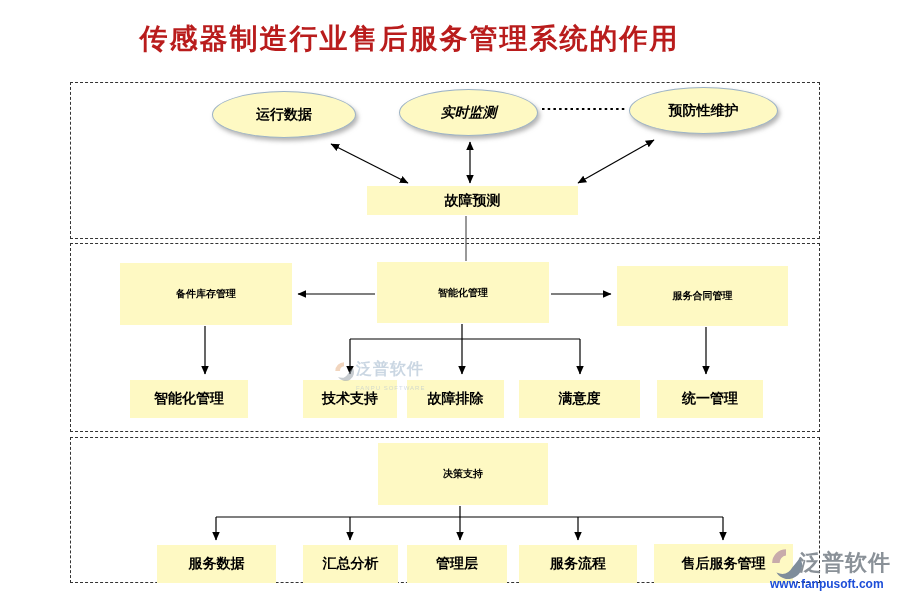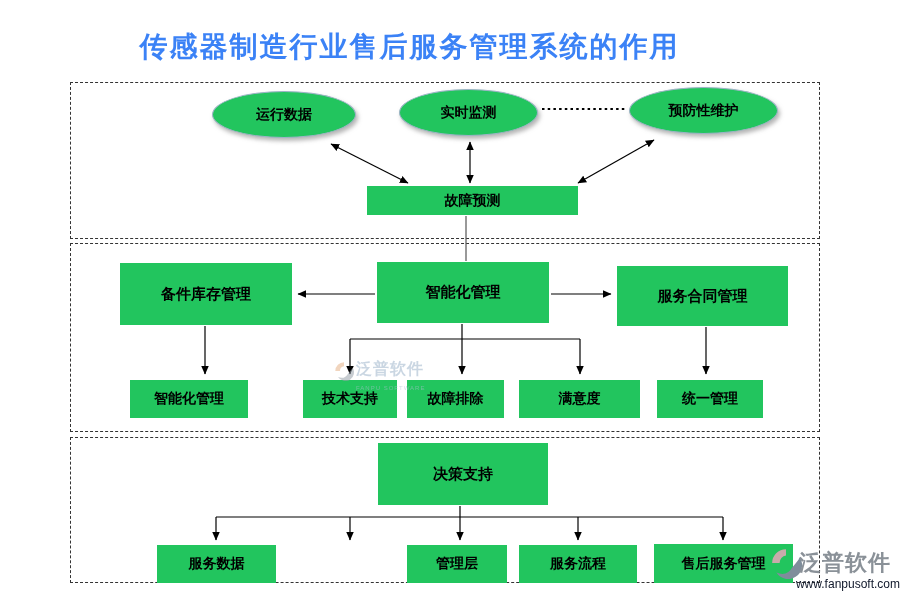--- a/index.html
+++ b/index.html
@@ -1,67 +1,68 @@
 <!DOCTYPE html>
 <html><head>
 <meta charset="utf-8">
 <style>
   html,body{margin:0;padding:0;background:#ffffff;}
   #page{position:relative;width:900px;height:600px;background:#ffffff;overflow:hidden;
         font-family:"Liberation Sans","DejaVu Sans",sans-serif;}
-  #title{position:absolute;left:0;top:28px;width:819px;text-align:center;
+  #title{position:absolute;left:0;top:20px;width:819px;text-align:center;
          font-family:"Liberation Serif","DejaVu Serif",serif;font-weight:bold;
-         font-size:28px;letter-spacing:2px;color:#3b82f6;}
+         font-size:28px;letter-spacing:2px;color:#b91c1c;}
   .section{position:absolute;border:1px dashed #333;background:transparent;}
   #sec1{left:70px;top:82px;width:748px;height:155px;}
   #sec2{left:70px;top:243px;width:748px;height:187px;}
   #sec3{left:70px;top:437px;width:748px;height:144px;}
-  .node{position:absolute;background:#22c55e;display:flex;align-items:center;justify-content:center;
+  .node{position:absolute;background:#fef9c3;display:flex;align-items:center;justify-content:center;
         font-weight:bold;color:#000;font-size:14px;z-index:2;text-align:center;}
-  .big{font-size:15px;}
+  .big{font-size:10px;}
   .ellipse{border-radius:50%;border:1px solid #9db3c6;box-shadow:2px 3px 4px rgba(120,120,120,0.55);}
   svg.edges{position:absolute;left:0;top:0;z-index:3;pointer-events:none;}
   .wm-center{position:absolute;left:334px;top:361px;z-index:5;display:flex;align-items:flex-start;
              opacity:0.55;pointer-events:none;}
   .wm-center .txt{margin-left:2px;line-height:1;}
   .wm-brand-cn{font-size:16px;font-weight:bold;color:#9fb6cc;letter-spacing:1px;}
   .wm-brand-en{font-size:6px;color:#aebfd2;letter-spacing:1px;}
   .wm-br{position:absolute;left:770px;top:547px;z-index:5;width:130px;pointer-events:none;}
   .wm-br .row{display:flex;align-items:center;}
   .wm-brand-big{font-size:22px;font-weight:bold;color:#8a9198;letter-spacing:1px;margin-left:-3px;}
-  .wm-url{font-size:12px;font-weight:normal;color:#0f172a;margin-top:-2px;text-align:right;}
+  .wm-url{font-size:12px;font-weight:bold;color:#1d4ed8;margin-top:-2px;text-align:left;}
 </style>
 </head>
 <body>
 
 <div id="page">
 
   <div id="title">传感器制造行业售后服务管理系统的作用</div>
 
   <div id="sec1" class="section"></div>
   <div id="sec2" class="section"></div>
   <div id="sec3" class="section"></div>
 
   <div class="node ellipse" style="left:212px;top:91px;width:142px;height:45px;">运行数据</div>
-  <div class="node ellipse" style="left:399px;top:89px;width:137px;height:45px;">实时监测</div>
+  <div class="node ellipse" style="left:399px;top:89px;width:137px;height:45px;font-style:italic;">实时监测</div>
   <div class="node ellipse" style="left:629px;top:87px;width:147px;height:45px;">预防性维护</div>
   <div class="node" style="left:367px;top:186px;width:211px;height:29px;">故障预测</div>
 
   <div class="node big" style="left:120px;top:263px;width:172px;height:62px;">备件库存管理</div>
   <div class="node big" style="left:377px;top:262px;width:172px;height:61px;">智能化管理</div>
   <div class="node big" style="left:617px;top:266px;width:171px;height:60px;">服务合同管理</div>
 
   <div class="node" style="left:130px;top:380px;width:118px;height:38px;">智能化管理</div>
   <div class="node" style="left:303px;top:380px;width:94px;height:38px;font-family:Liberation Mono, monospace;">技术支持</div>
   <div class="node" style="left:407px;top:380px;width:97px;height:38px;">故障排除</div>
   <div class="node" style="left:519px;top:380px;width:121px;height:38px;">满意度</div>
   <div class="node big" style="left:378px;top:443px;width:170px;height:62px;">决策支持</div>
 
   <div class="node" style="left:657px;top:380px;width:106px;height:38px;">统一管理</div>
   <div class="node" style="left:157px;top:545px;width:119px;height:38px;">服务数据</div>
+  <div class="node" style="left:303px;top:545px;width:95px;height:38px;">汇总分析</div>
   <div class="node" style="left:407px;top:545px;width:100px;height:38px;">管理层</div>
   <div class="node" style="left:519px;top:545px;width:118px;height:38px;">服务流程</div>
   <div class="node" style="left:654px;top:544px;width:139px;height:39px;">售后服务管理</div>
 
   <svg class="edges" width="900" height="600" viewBox="0 0 900 600">
     <defs>
       <marker id="ah" viewBox="0 0 10 10" refX="8.5" refY="5" markerWidth="8" markerHeight="8" orient="auto-start-reverse">
         <path d="M0,1 L9,5 L0,9 z" fill="#000"></path>
       </marker>
     </defs>

